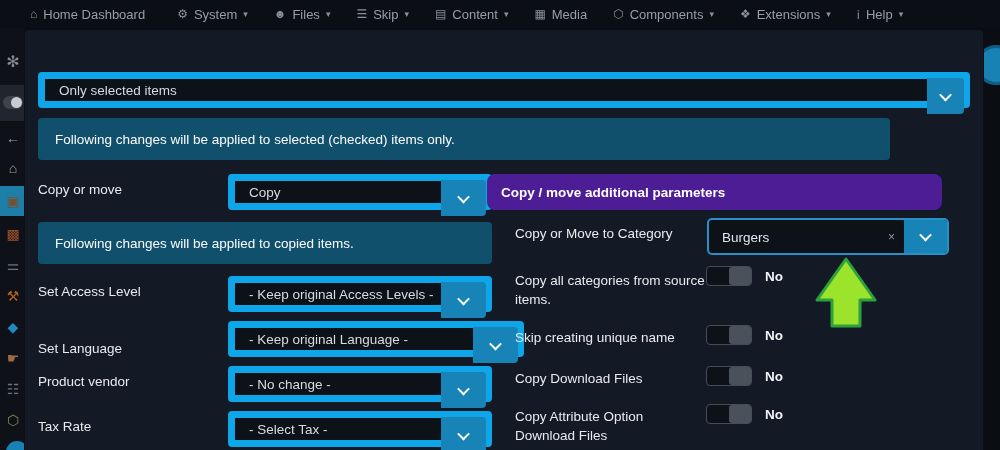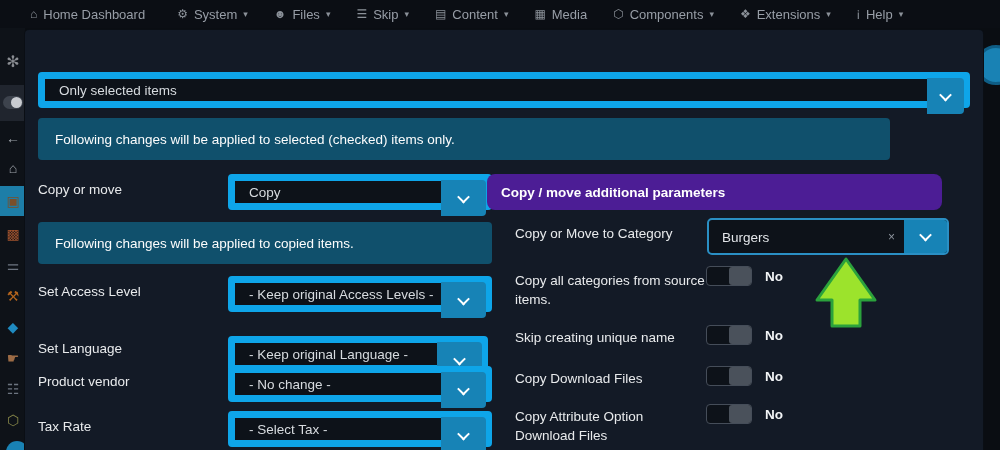--- a/index.html
+++ b/index.html
@@ -162,21 +162,21 @@
 
   <span class="flabel" style="left:13px;top:254px;">Set Access Level</span>
   <div class="sel" style="left:203px;top:246px;width:264px;">
     <span class="sval">- Keep original Access Levels -</span>
     <span class="sbtn">
         <span class="chev"></span>
       </span>
   </div>
 
   <span class="flabel" style="left:13px;top:299px;margin-top:12px;">Set Language</span>
-  <div class="sel" style="left:203px;top:306px;width:260px;">
+  <div class="sel" style="left:203px;top:291px;width:296px;">
     <span class="sval">- Keep original Language -</span>
     <span class="sbtn">
         <span class="chev"></span>
       </span>
   </div>
 
   <span class="flabel" style="left:13px;top:344px;">Product vendor</span>
   <div class="sel" style="left:203px;top:336px;width:264px;">
     <span class="sval">- No change -</span>
     <span class="sbtn">

